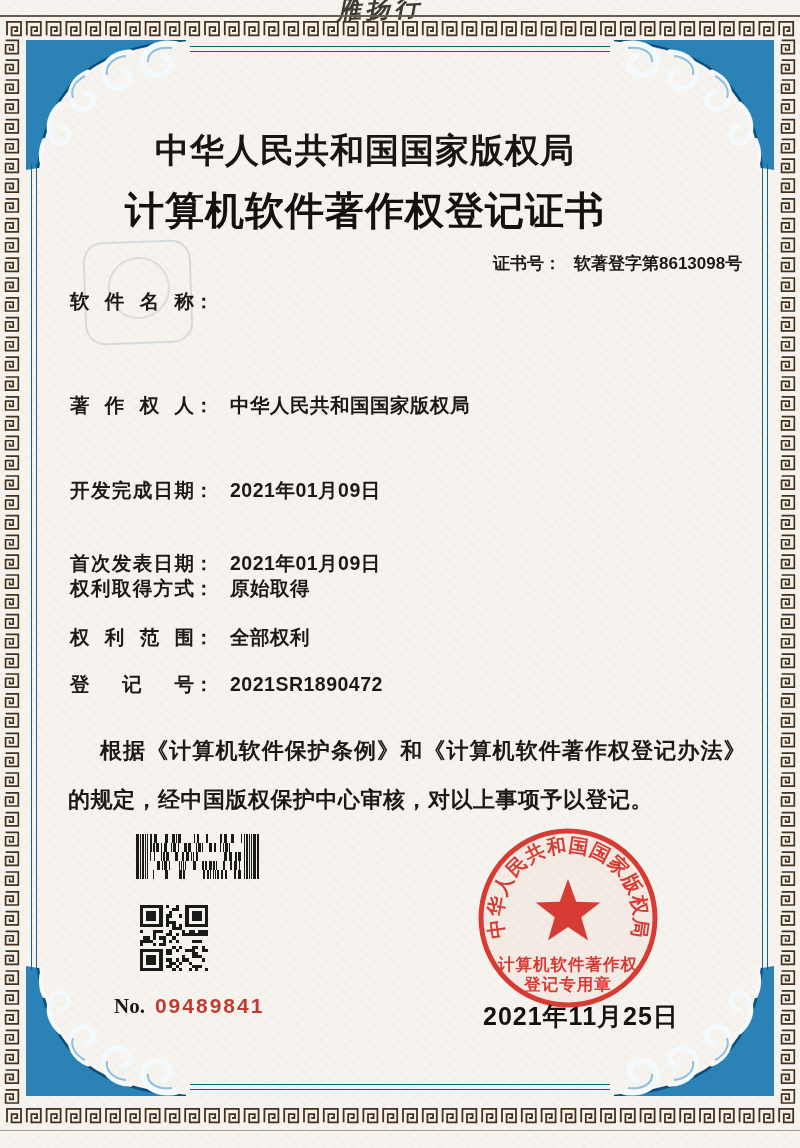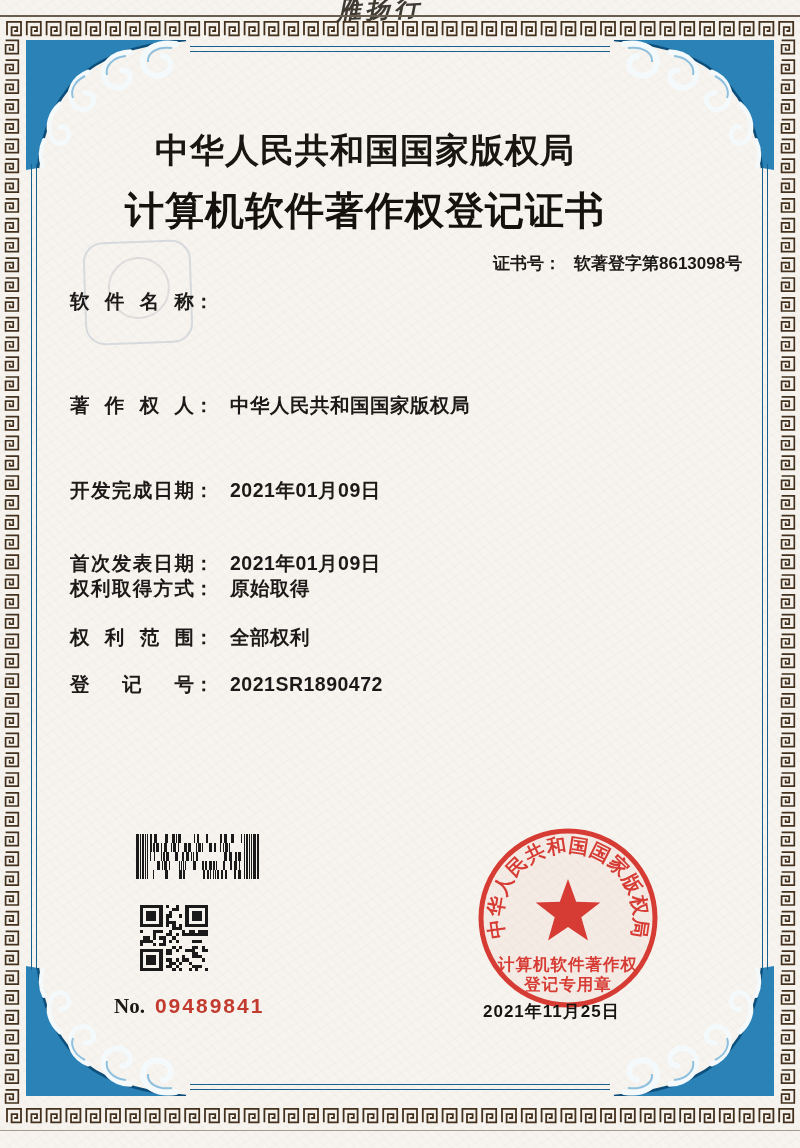--- a/index.html
+++ b/index.html
@@ -59,21 +59,21 @@
   .statement{left:68px;top:726px;width:678px;font-size:22px;line-height:49px;
              font-weight:700;color:#1c1a18;text-indent:32px;letter-spacing:0.5px;text-align:justify;}
   
   .barcode{left:136px;top:834px;}
   .qrcode{left:140px;top:905px;}
   .serial{left:114px;top:994px;font-size:21px;color:#1c1a18;display:flex;gap:10px;align-items:baseline;justify-content:flex-end;}
   .serial .prefix{font-family:"Liberation Serif",serif;font-weight:700;}
   .serial .number{font-family:Liberation Sans, sans-serif;color:#c23b2e;letter-spacing:2px;font-weight:700;}
   
   .seal{left:463px;top:813px;width:210px;height:210px;opacity:0.95;z-index:5;}
-  .issue-date{left:483px;top:1000px;font-size:17px;font-weight:700;color:#17140f;
+  .issue-date{left:483px;top:1000px;font-size:25px;font-weight:700;color:#17140f;
               letter-spacing:1px;z-index:6;}
 </style>
 </head>
 <body>
 
 <svg width="0" height="0" style="position:absolute" aria-hidden="true">
   <defs>
     <symbol id="gk-unit" viewBox="0 0 19.8 17">
       <path d="M3,15.3 V1.8 H17 V15.3 H7.6 V7.2 H13.2 V11 H10.2" fill="none" stroke="#43311d" stroke-width="1.8"></path>
     </symbol>
@@ -351,20 +351,21 @@
     <span class="field-label">权利范围</span>
       <span class="field-colon">：</span>
     <span class="field-value">全部权利</span>
   </div>
   <div class="field-row r7">
     <span class="field-label">登记号</span>
       <span class="field-colon">：</span>
     <span class="field-value">2021SR1890472</span>
   </div>
 
+  <div class="abs statement">根据《计算机软件保护条例》和《计算机软件著作权登记办法》的规定，经中国版权保护中心审核，对以上事项予以登记。</div>
 
   <svg class="abs barcode" id="barcode" width="124" height="45" viewBox="0 0 124 45" shape-rendering="crispEdges">
       <rect x="0" y="0" width="3" height="45" fill="#1a1a1a"></rect>
       <rect x="4" y="0" width="1" height="45" fill="#1a1a1a"></rect>
       <rect x="6" y="0" width="2" height="45" fill="#1a1a1a"></rect>
       <rect x="9" y="0" width="1" height="45" fill="#1a1a1a"></rect>
       <rect x="11" y="0" width="1" height="45" fill="#1a1a1a"></rect>
       <rect x="108" y="0" width="1" height="45" fill="#1a1a1a"></rect>
       <rect x="110" y="0" width="2" height="45" fill="#1a1a1a"></rect>
       <rect x="113" y="0" width="1" height="45" fill="#1a1a1a"></rect>

